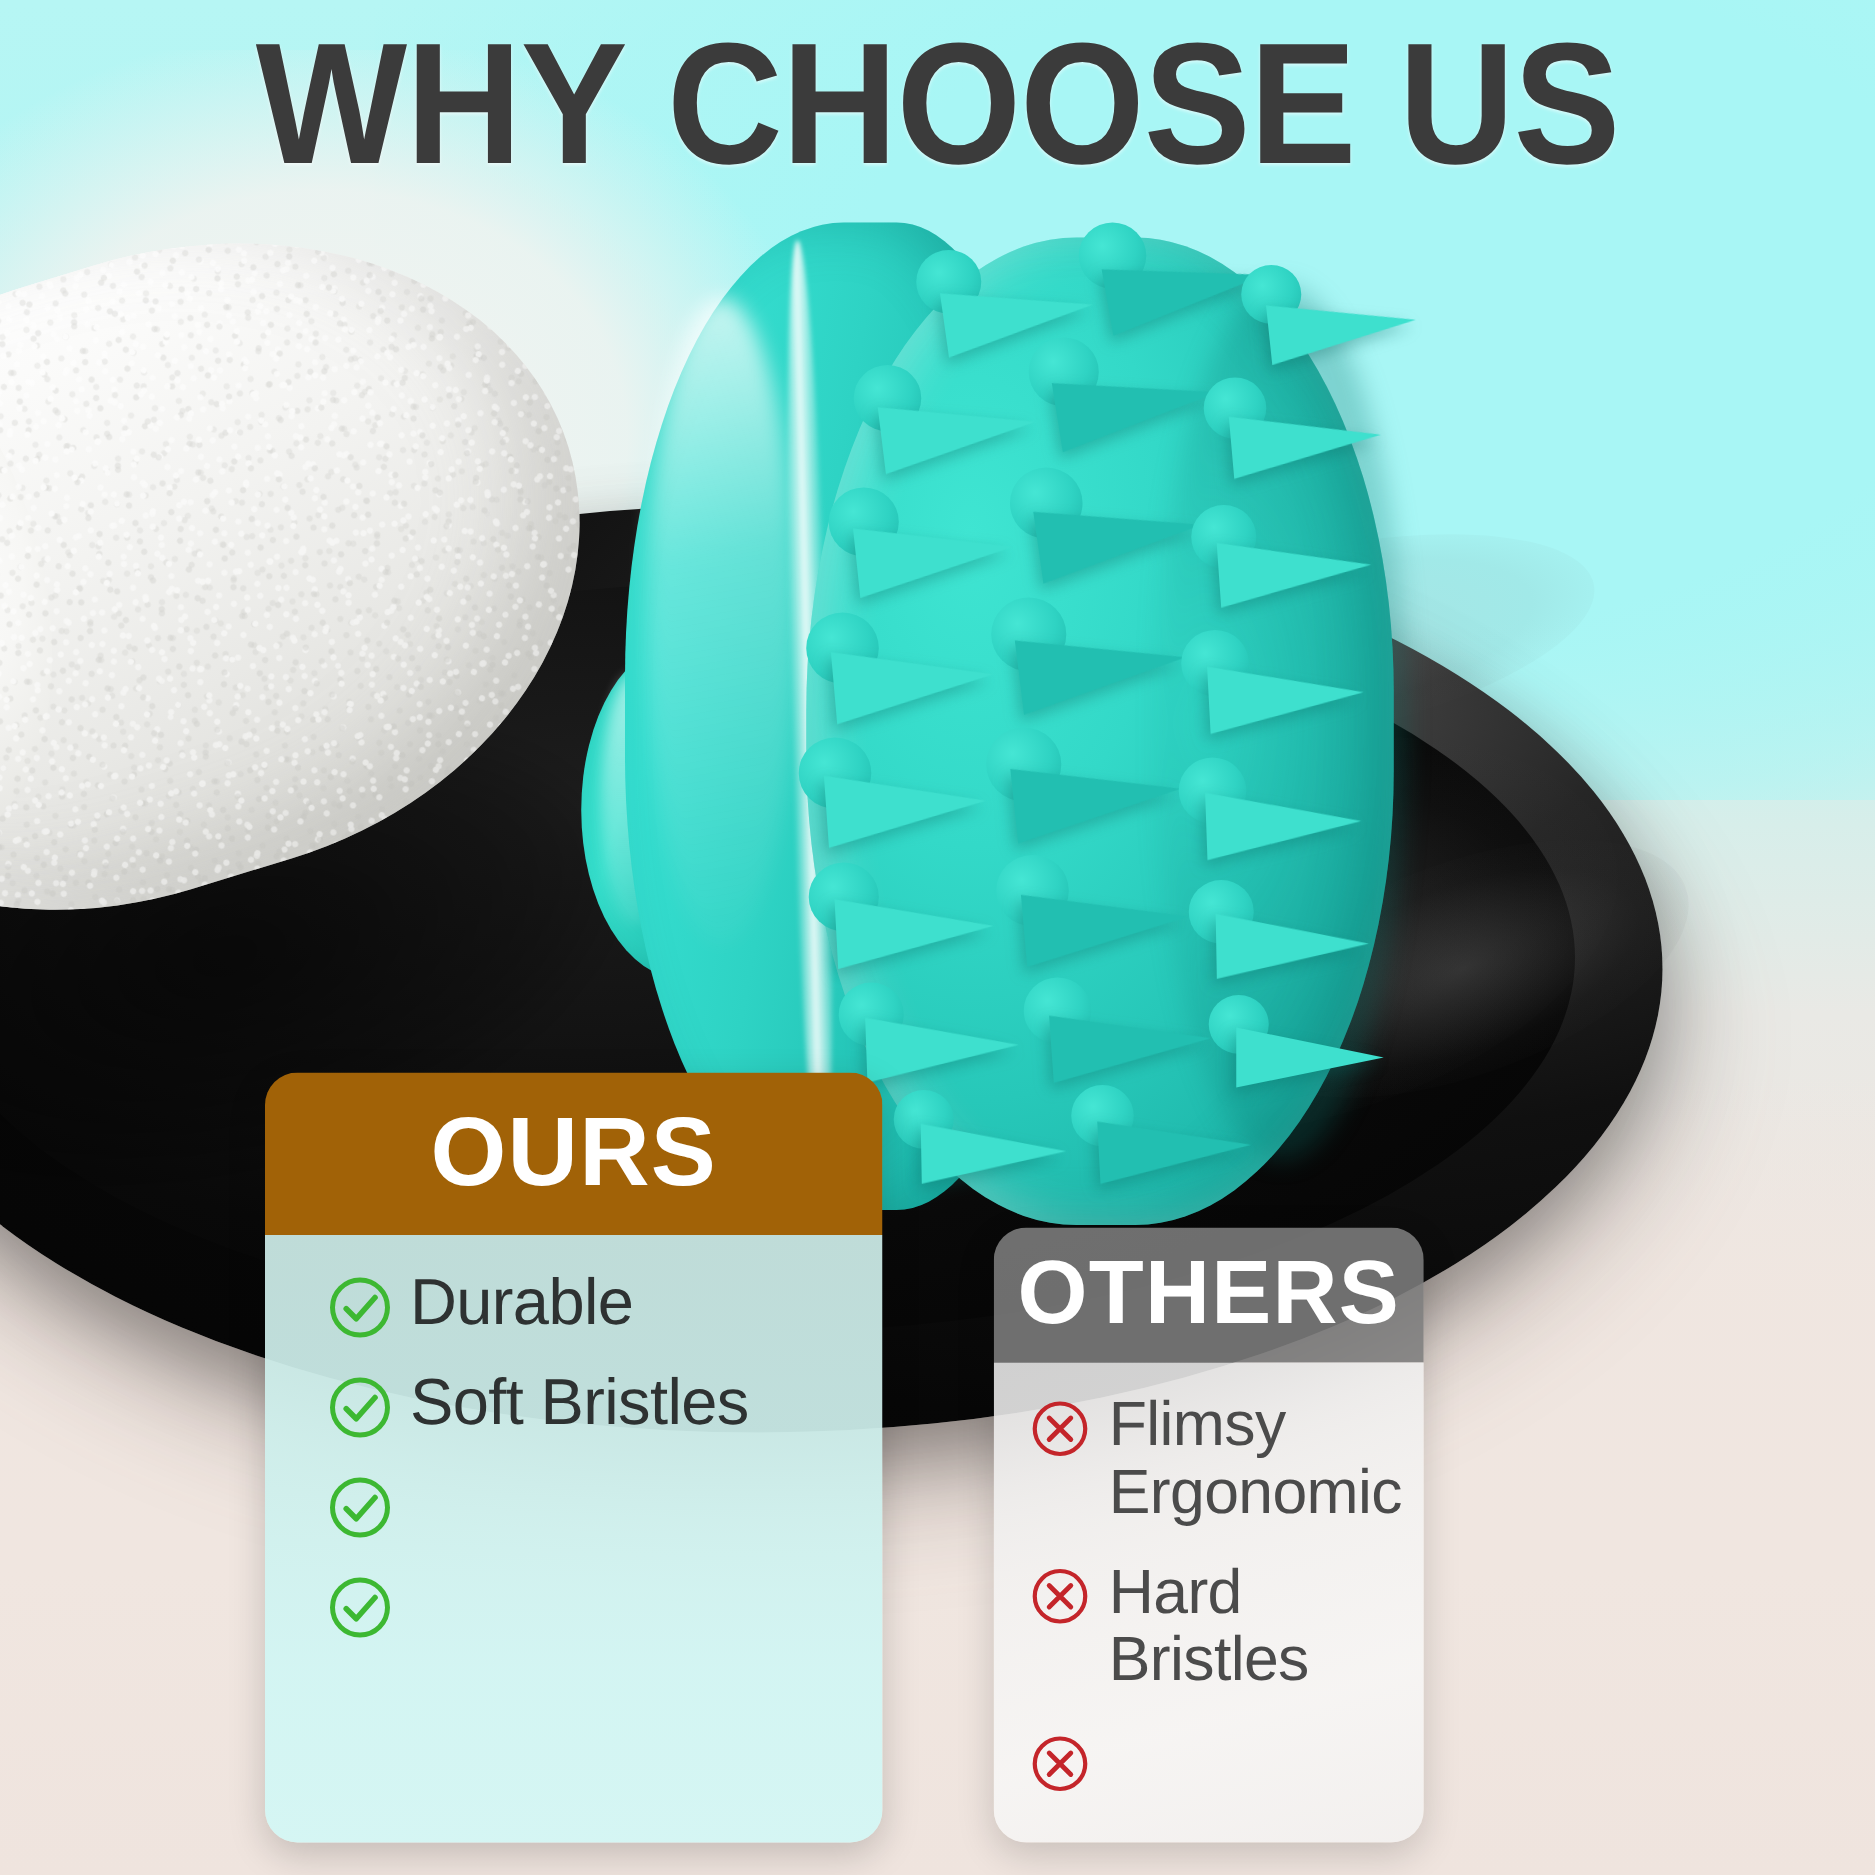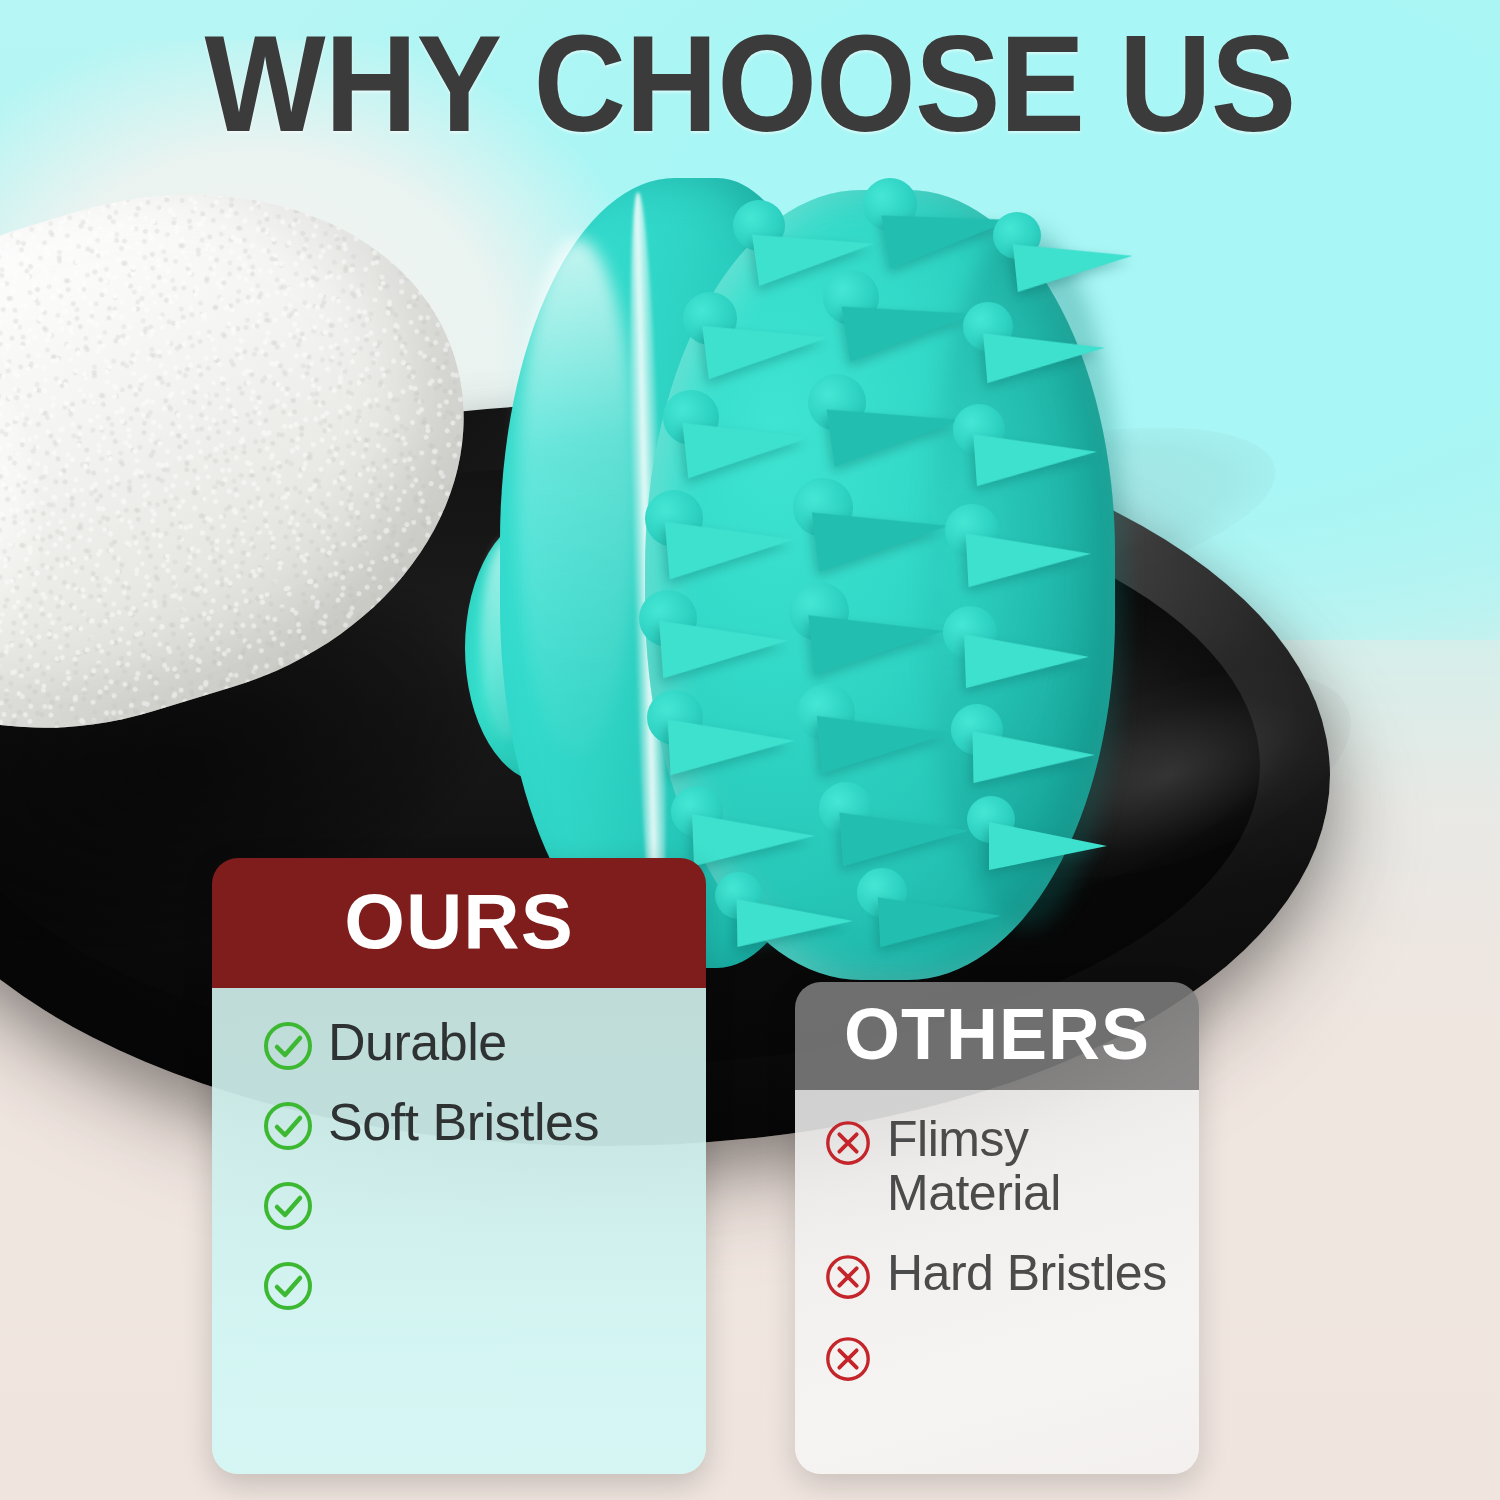--- a/index.html
+++ b/index.html
@@ -265,21 +265,21 @@
     border-radius: 26px;
   }
   
   #card-ours {
     left: 212px; top: 858px;
     width: 494px; height: 616px;
     box-shadow: 0 10px 30px rgba(0,0,0,0.18);
   }
   #card-ours .card-head {
     height: 130px;
-    background: #7f1d1d;
+    background: #a16207;
     display: flex;
     align-items: center;
     justify-content: center;
   }
   #card-ours .card-head-title {
     font-weight: 700;
     font-size: 78px;
     color: #ffffff;
     letter-spacing: 1px;
     line-height: 1;
@@ -291,21 +291,21 @@
        rgba(205,236,232,0.93) 0%,
        rgba(206,240,237,0.93) 35%,
        rgba(209,246,244,0.93) 62%,
        rgba(212,248,246,0.92) 100%);
     padding: 26px 22px 20px 50px;
     box-sizing: border-box;
   }
   
   #card-others {
     left: 795px; top: 982px;
-    width: 404px; height: 492px;
+    width: 344px; height: 492px;
     box-shadow: 0 10px 30px rgba(0,0,0,0.16);
   }
   #card-others .card-head {
     height: 108px;
     background: rgba(125,125,125,0.88);
     display: flex;
     align-items: center;
     justify-content: center;
   }
   #card-others .card-head-title {
@@ -488,21 +488,21 @@
     </div>
     <div class="card-body">
       <ul class="feature-list" id="others-list">
           <li class="feature-row">
             <span class="fi">
               <svg width="50" height="50" viewBox="0 0 52 52">
                 <circle cx="26" cy="26" r="21" fill="none" stroke="#c4252a" stroke-width="3.5"></circle>
                 <path d="M17 17 L35 35 M35 17 L17 35" fill="none" stroke="#c4252a" stroke-width="4" stroke-linecap="round"></path>
               </svg>
             </span>
-            <span class="feature-text">Flimsy Material</span>
+            <span class="feature-text">Flimsy Ergonomic</span>
           </li>
           <li class="feature-row">
             <span class="fi">
               <svg width="50" height="50" viewBox="0 0 52 52">
                 <circle cx="26" cy="26" r="21" fill="none" stroke="#c4252a" stroke-width="3.5"></circle>
                 <path d="M17 17 L35 35 M35 17 L17 35" fill="none" stroke="#c4252a" stroke-width="4" stroke-linecap="round"></path>
               </svg>
             </span>
             <span class="feature-text">Hard Bristles</span>
           </li>

